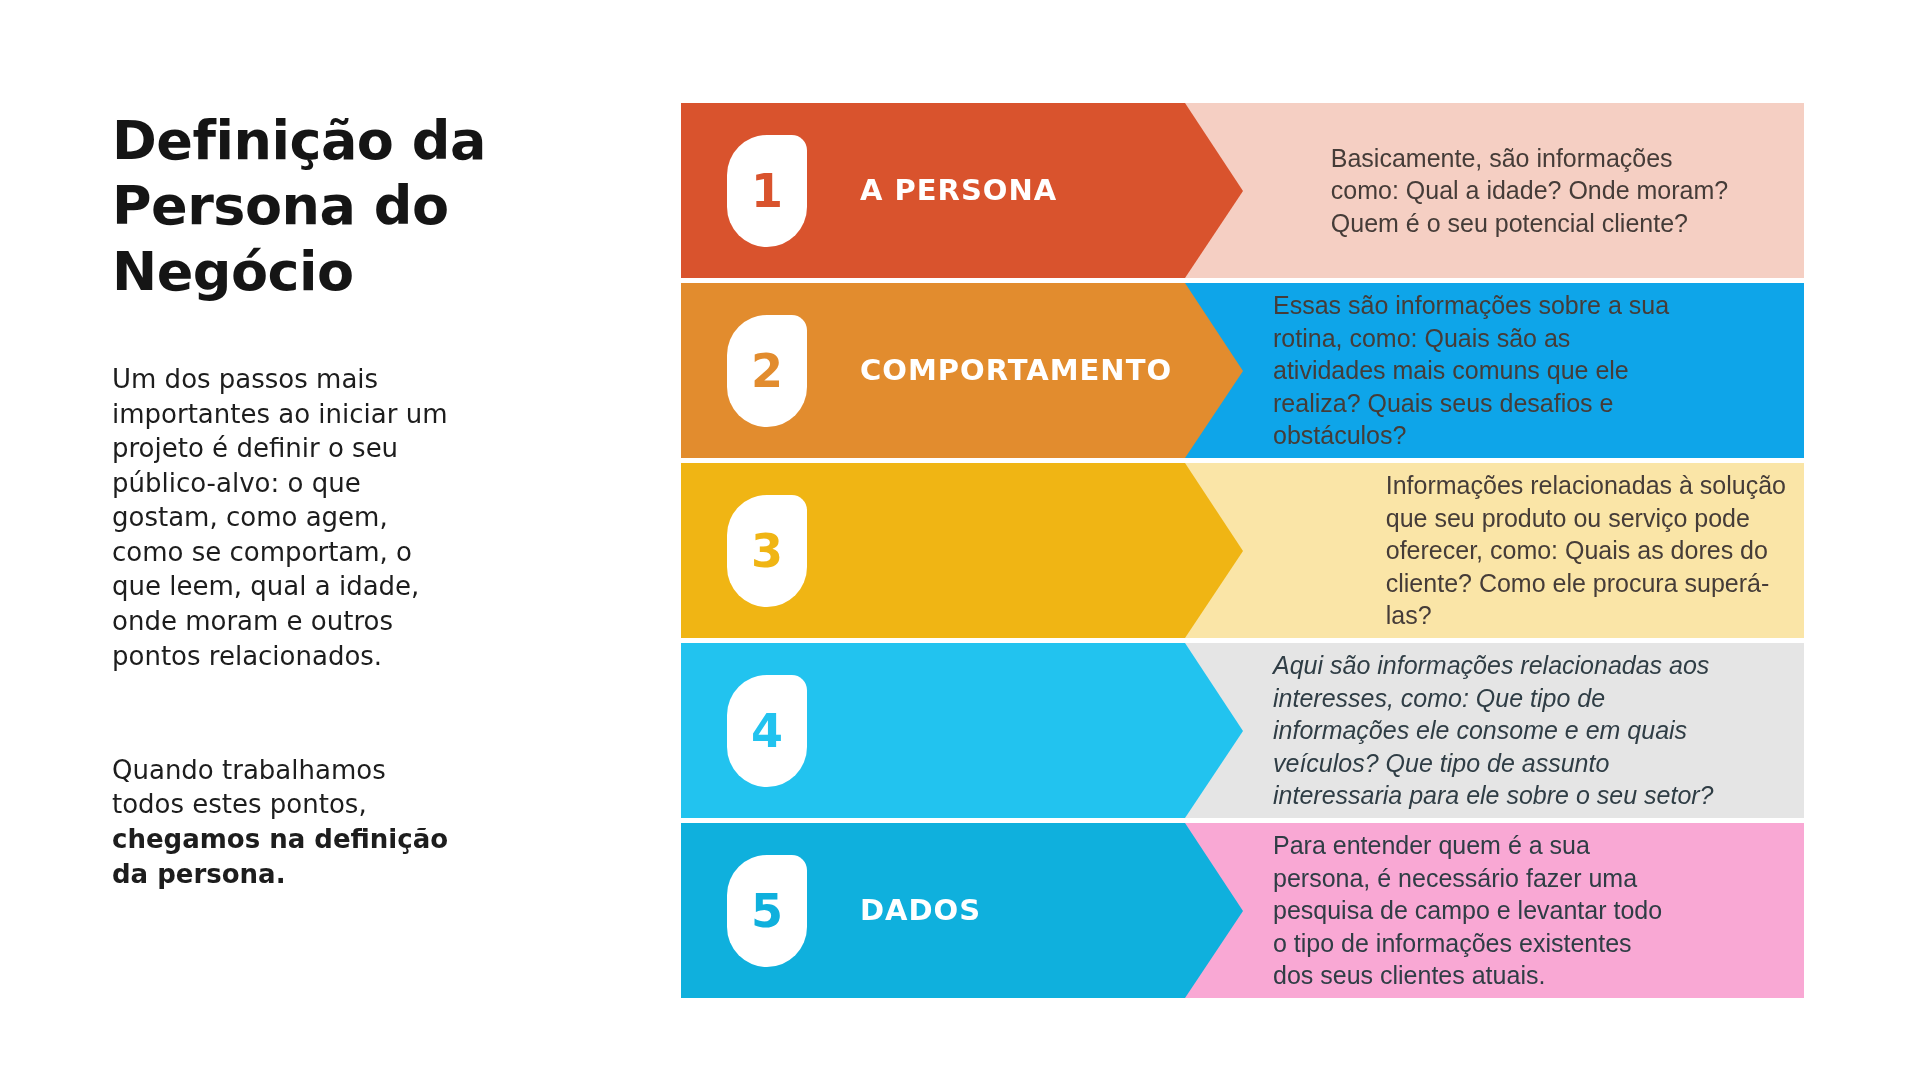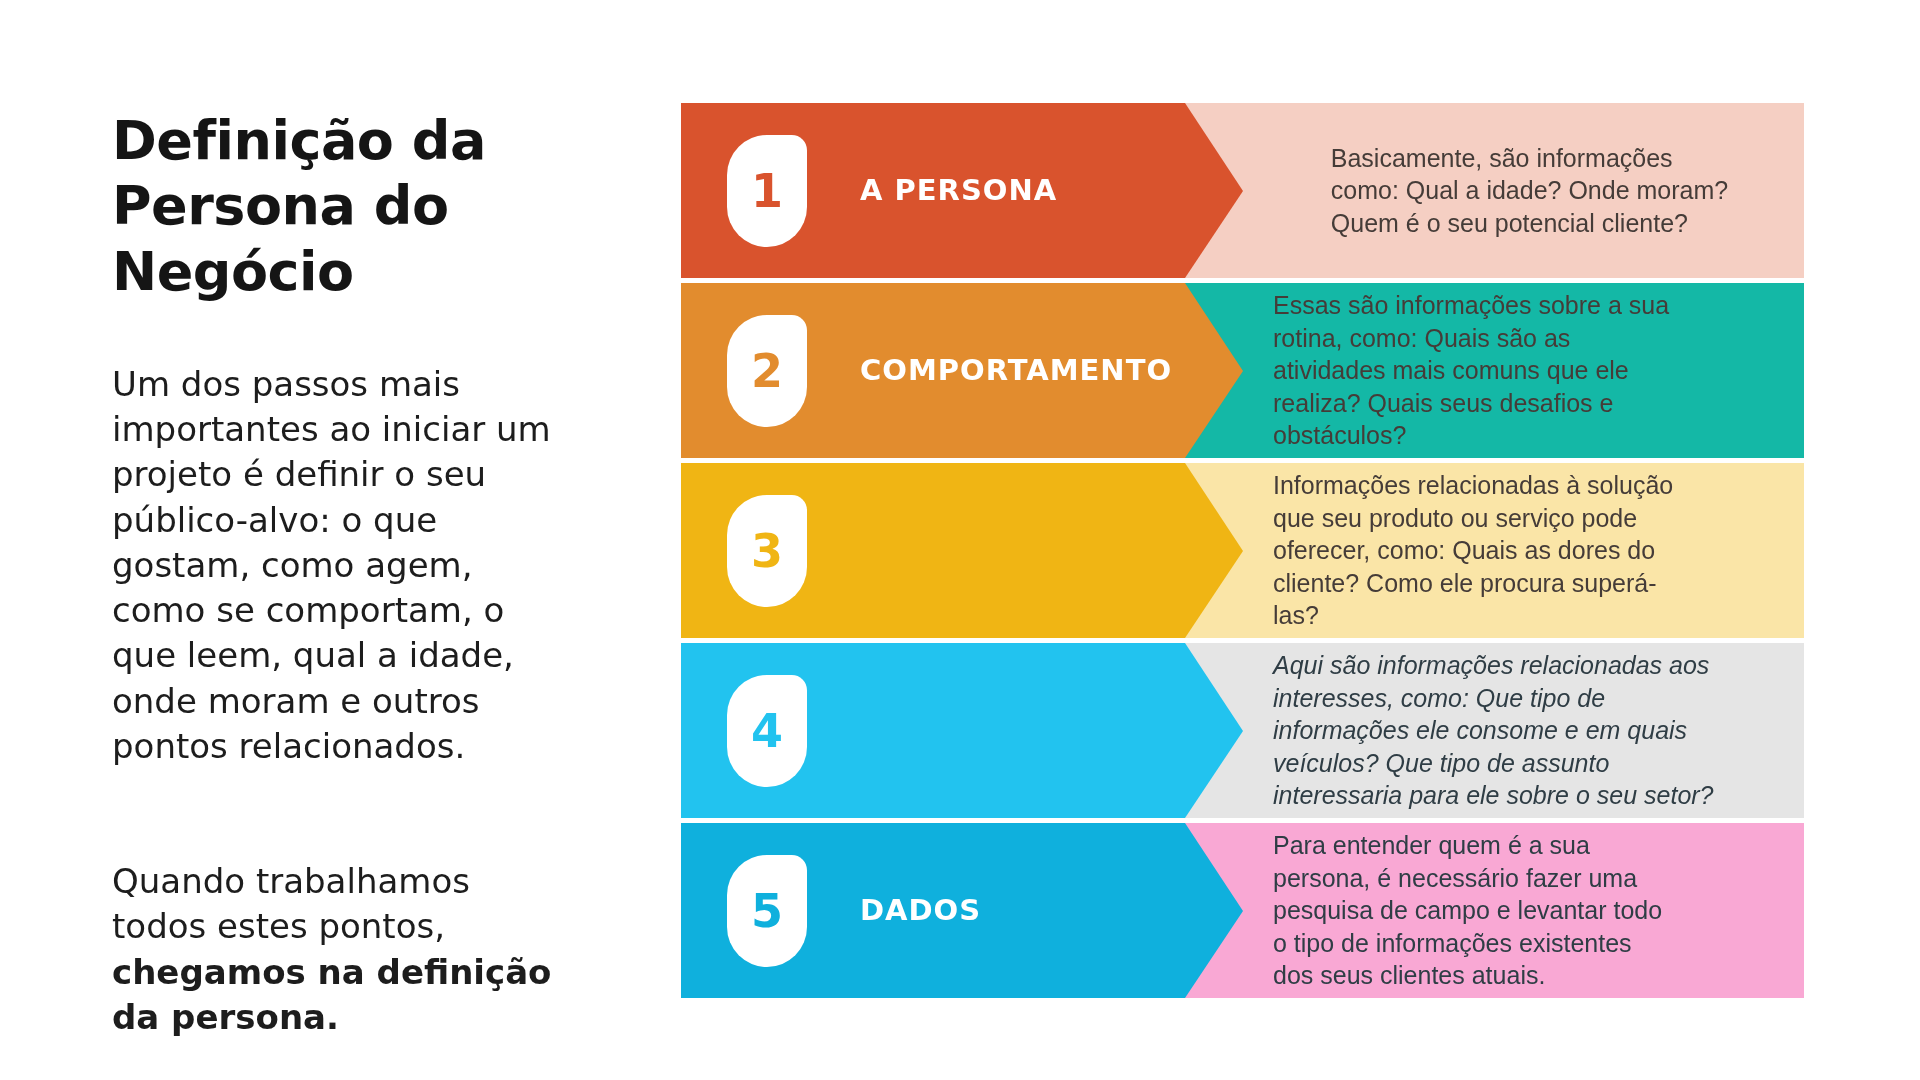--- a/index.html
+++ b/index.html
@@ -8,21 +8,21 @@
     font-family:"DejaVu Sans", sans-serif;position:relative;overflow:hidden;
   }
 
   
   .left-col{position:absolute;left:112px;top:108px;width:540px;}
   .title{
     font-size:54px;font-weight:800;line-height:1.21;color:#151515;
     white-space:pre-line;letter-spacing:-0.5px;
   }
   .para{
-    font-size:34px;line-height:1.33;color:#1d1d1d;white-space:pre-line;
+    font-size:26px;line-height:1.33;color:#1d1d1d;white-space:pre-line;
   }
   .para-1{margin-top:58px;}
   .para-2{margin-top:45px;}
   .para-bold{font-weight:bold;white-space:pre-line;}
 
   
   .panel{
     position:absolute;left:681px;top:103px;width:1123px;
     display:flex;flex-direction:column;gap:5px;
   }
@@ -98,37 +98,37 @@
   </div>
 
   <div class="step-row">
     <div class="banner" style="background-color: rgb(226, 140, 46);">
       <div class="badge" data-bind-color="steps.1.number_color" style="color: rgb(226, 140, 46);">
         <span data-bind="steps.1.number">2</span>
       </div>
       <div class="step-label" data-bind="steps.1.label" data-bind-color="steps.1.label_color" style="color: rgb(255, 255, 255);">COMPORTAMENTO</div>
       <div class="arrow-tip" data-bind-color="steps.1.banner_color" style="color: rgb(226, 140, 46);"></div>
     </div>
-    <div class="desc" style="background-color: #14b8a6;">
+    <div class="desc" style="background-color: #0ea5e9;">
       <div class="desc-text" data-bind="steps.1.description" data-bind-color="steps.1.desc_text_color" style="color: rgb(69, 60, 56);">Essas são informações sobre a sua
 rotina, como: Quais são as
 atividades mais comuns que ele
 realiza? Quais seus desafios e
 obstáculos?</div>
     </div>
   </div>
 
   <div class="step-row">
     <div class="banner" style="background-color: rgb(240, 181, 20);">
       <div class="badge" data-bind-color="steps.2.number_color" style="color: rgb(240, 181, 20);">
         <span data-bind="steps.2.number">3</span>
       </div>
       <div class="arrow-tip" data-bind-color="steps.2.banner_color" style="color: rgb(240, 181, 20);"></div>
     </div>
-    <div class="desc" style="background-color: rgb(250, 229, 167);">
+    <div class="desc" style="background-color: rgb(250, 229, 167); justify-content: flex-end;">
       <div class="desc-text" data-bind="steps.2.description" data-bind-color="steps.2.desc_text_color" style="color: rgb(69, 60, 56);">Informações relacionadas à solução
 que seu produto ou serviço pode
 oferecer, como: Quais as dores do
 cliente? Como ele procura superá-
 las?</div>
     </div>
   </div>
 
   <div class="step-row">
     <div class="banner" style="background-color: rgb(34, 195, 239);">

